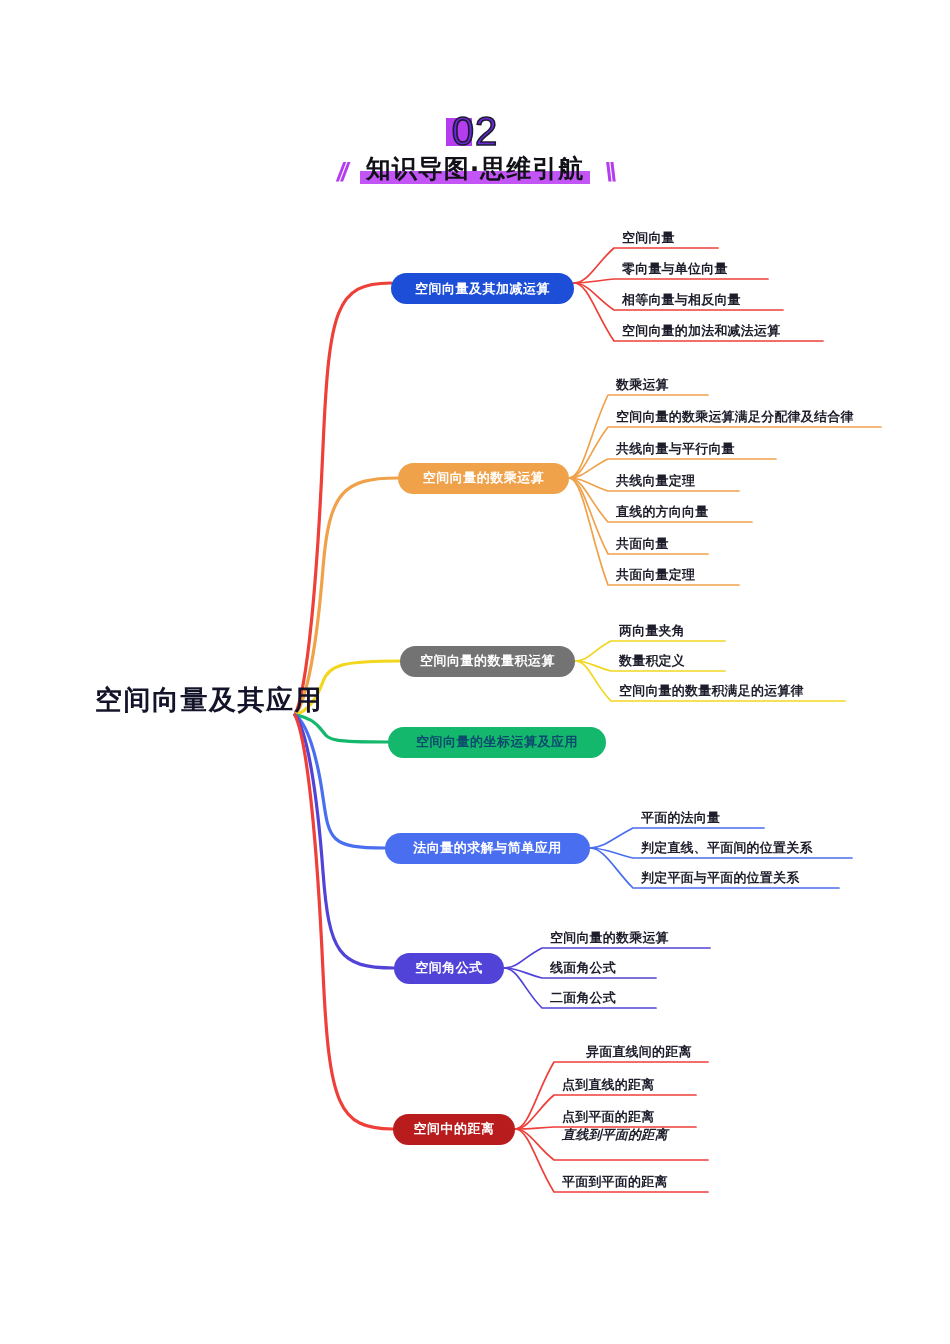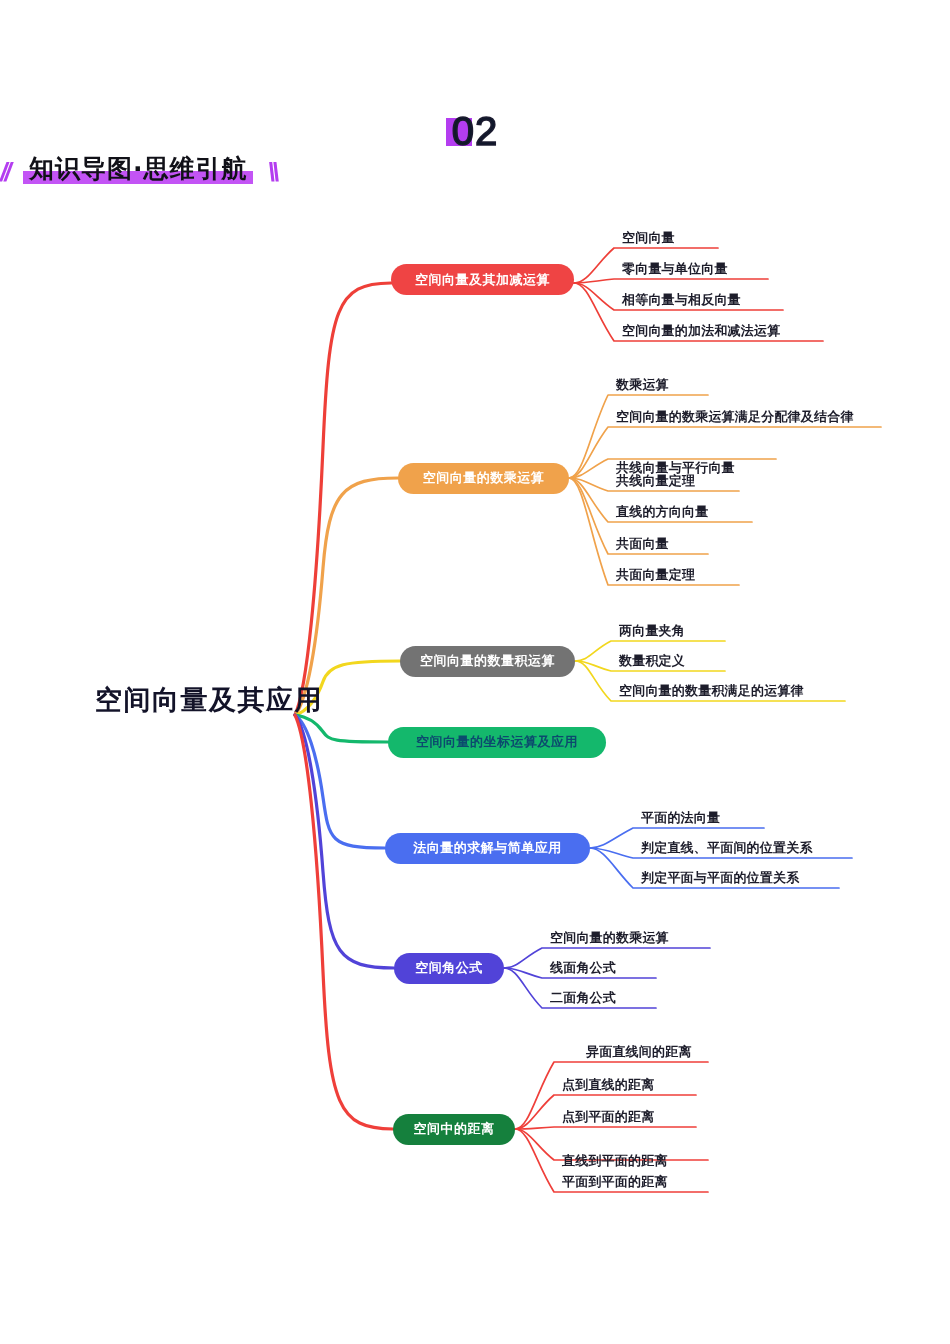--- a/index.html
+++ b/index.html
@@ -42,32 +42,32 @@
     top: 10px;
     width: 26px;
     height: 28px;
     background: #b43df0;
   }
   #section-number {
     position: relative;
     font-size: 40px;
     line-height: 46px;
     font-weight: 400;
-    color: #0f172a;
+    color: #6d28d9;
     -webkit-text-stroke: 1.6px #1b1b2f;
     letter-spacing: 1px;
     font-family: "Liberation Sans", sans-serif;
   }
 
   #title-row {
     position: absolute;
     left: 0;
     top: 152px;
     width: 950px;
-    text-align: left;
+    text-align: center;
     white-space: nowrap;
   }
   .slash-mark {
     display: inline-block;
     vertical-align: middle;
     color: #b43df0;
     font-size: 26px;
     font-weight: 700;
     font-style: italic;
     letter-spacing: -3px;
@@ -210,33 +210,33 @@
       <path d="M 504 968 C 518 968 524 990 542 1008 L 656 1008" fill="none" stroke="#5143d8" stroke-width="1.7" stroke-linecap="round" stroke-linejoin="round"></path>
       <path d="M 295 715 C 307 739.84 317 839.2 323 971.6800000000001 S 338 1129 393 1129" fill="none" stroke="#ef3f3a" stroke-width="3.2" stroke-linecap="round" stroke-linejoin="round"></path>
       <path d="M 515 1129 C 529 1129 536 1092.15 554 1062 L 708 1062" fill="none" stroke="#ef3f3a" stroke-width="1.7" stroke-linecap="round" stroke-linejoin="round"></path>
       <path d="M 515 1129 C 529 1129 536 1110.3 554 1095 L 696 1095" fill="none" stroke="#ef3f3a" stroke-width="1.7" stroke-linecap="round" stroke-linejoin="round"></path>
       <path d="M 515 1129 C 529 1129 536 1127.9 554 1127 L 696 1127" fill="none" stroke="#ef3f3a" stroke-width="1.7" stroke-linecap="round" stroke-linejoin="round"></path>
       <path d="M 515 1129 C 529 1129 536 1146.05 554 1160 L 708 1160" fill="none" stroke="#ef3f3a" stroke-width="1.7" stroke-linecap="round" stroke-linejoin="round"></path>
       <path d="M 515 1129 C 529 1129 536 1163.65 554 1192 L 708 1192" fill="none" stroke="#ef3f3a" stroke-width="1.7" stroke-linecap="round" stroke-linejoin="round"></path>
     </svg>
   <div id="root-node" style="left: 95px; top: 685px;">空间向量及其应用</div>
   <div id="nodes-layer">
-      <div class="node-label branch-node" style="background: #ef4444; color: rgb(255, 255, 255); left: 391px; top: 264px; min-width: 183px;">
+      <div class="node-label branch-node" style="background: #1d4ed8; color: rgb(255, 255, 255); left: 391px; top: 273px; min-width: 183px;">
         <span>空间向量及其加减运算</span>
       </div>
       <div class="leaf-label" style="left: 622px; top: 231px;">空间向量</div>
       <div class="leaf-label" style="left: 622px; top: 262px;">零向量与单位向量</div>
       <div class="leaf-label" style="left: 622px; top: 293px;">相等向量与相反向量</div>
       <div class="leaf-label" style="left: 622px; top: 324px;">空间向量的加法和减法运算</div>
       <div class="node-label branch-node" style="background: rgb(240, 162, 75); color: rgb(255, 255, 255); left: 398px; top: 462.5px; min-width: 171px;">
         <span>空间向量的数乘运算</span>
       </div>
       <div class="leaf-label" style="left: 616px; top: 378px;">数乘运算</div>
       <div class="leaf-label" style="left: 616px; top: 410px;">空间向量的数乘运算满足分配律及结合律</div>
-      <div class="leaf-label" style="left: 616px; top: 442px; margin-top: 19px;">共线向量与平行向量</div>
+      <div class="leaf-label" style="left: 616px; top: 442px;">共线向量与平行向量</div>
       <div class="leaf-label" style="left: 616px; top: 474px;">共线向量定理</div>
       <div class="leaf-label" style="left: 616px; top: 505px;">直线的方向向量</div>
       <div class="leaf-label" style="left: 616px; top: 537px;">共面向量</div>
       <div class="leaf-label" style="left: 616px; top: 568px;">共面向量定理</div>
       <div class="node-label branch-node" style="background: #737373; color: rgb(255, 255, 255); left: 400px; top: 645.5px; min-width: 175px;">
         <span>空间向量的数量积运算</span>
       </div>
       <div class="leaf-label" style="left: 619px; top: 624px;">两向量夹角</div>
       <div class="leaf-label" style="left: 619px; top: 654px;">数量积定义</div>
       <div class="leaf-label" style="left: 619px; top: 684px;">空间向量的数量积满足的运算律</div>
@@ -248,22 +248,22 @@
       </div>
       <div class="leaf-label" style="left: 641px; top: 811px;">平面的法向量</div>
       <div class="leaf-label" style="left: 641px; top: 841px;">判定直线、平面间的位置关系</div>
       <div class="leaf-label" style="left: 641px; top: 871px;">判定平面与平面的位置关系</div>
       <div class="node-label branch-node" style="background: rgb(81, 67, 216); color: rgb(255, 255, 255); left: 394px; top: 952.5px; min-width: 110px;">
         <span>空间角公式</span>
       </div>
       <div class="leaf-label" style="left: 550px; top: 931px;">空间向量的数乘运算</div>
       <div class="leaf-label" style="left: 550px; top: 961px;">线面角公式</div>
       <div class="leaf-label" style="left: 550px; top: 991px;">二面角公式</div>
-      <div class="node-label branch-node" style="background: #15803d; color: rgb(255, 255, 255); left: 393px; top: 1113.5px; min-width: 122px;">
+      <div class="node-label branch-node" style="background: #b91c1c; color: rgb(255, 255, 255); left: 393px; top: 1113.5px; min-width: 122px;">
         <span>空间中的距离</span>
       </div>
       <div class="leaf-label" style="left: 562px; top: 1045px; margin-left: 24px;">异面直线间的距离</div>
       <div class="leaf-label" style="left: 562px; top: 1078px;">点到直线的距离</div>
       <div class="leaf-label" style="left: 562px; top: 1110px;">点到平面的距离</div>
-      <div class="leaf-label" style="left: 562px; top: 1154px;">直线到平面的距离</div>
+      <div class="leaf-label" style="left: 562px; top: 1128px; font-style: italic;">直线到平面的距离</div>
       <div class="leaf-label" style="left: 562px; top: 1175px;">平面到平面的距离</div>
     </div>
 </div>
 
 </body></html>

